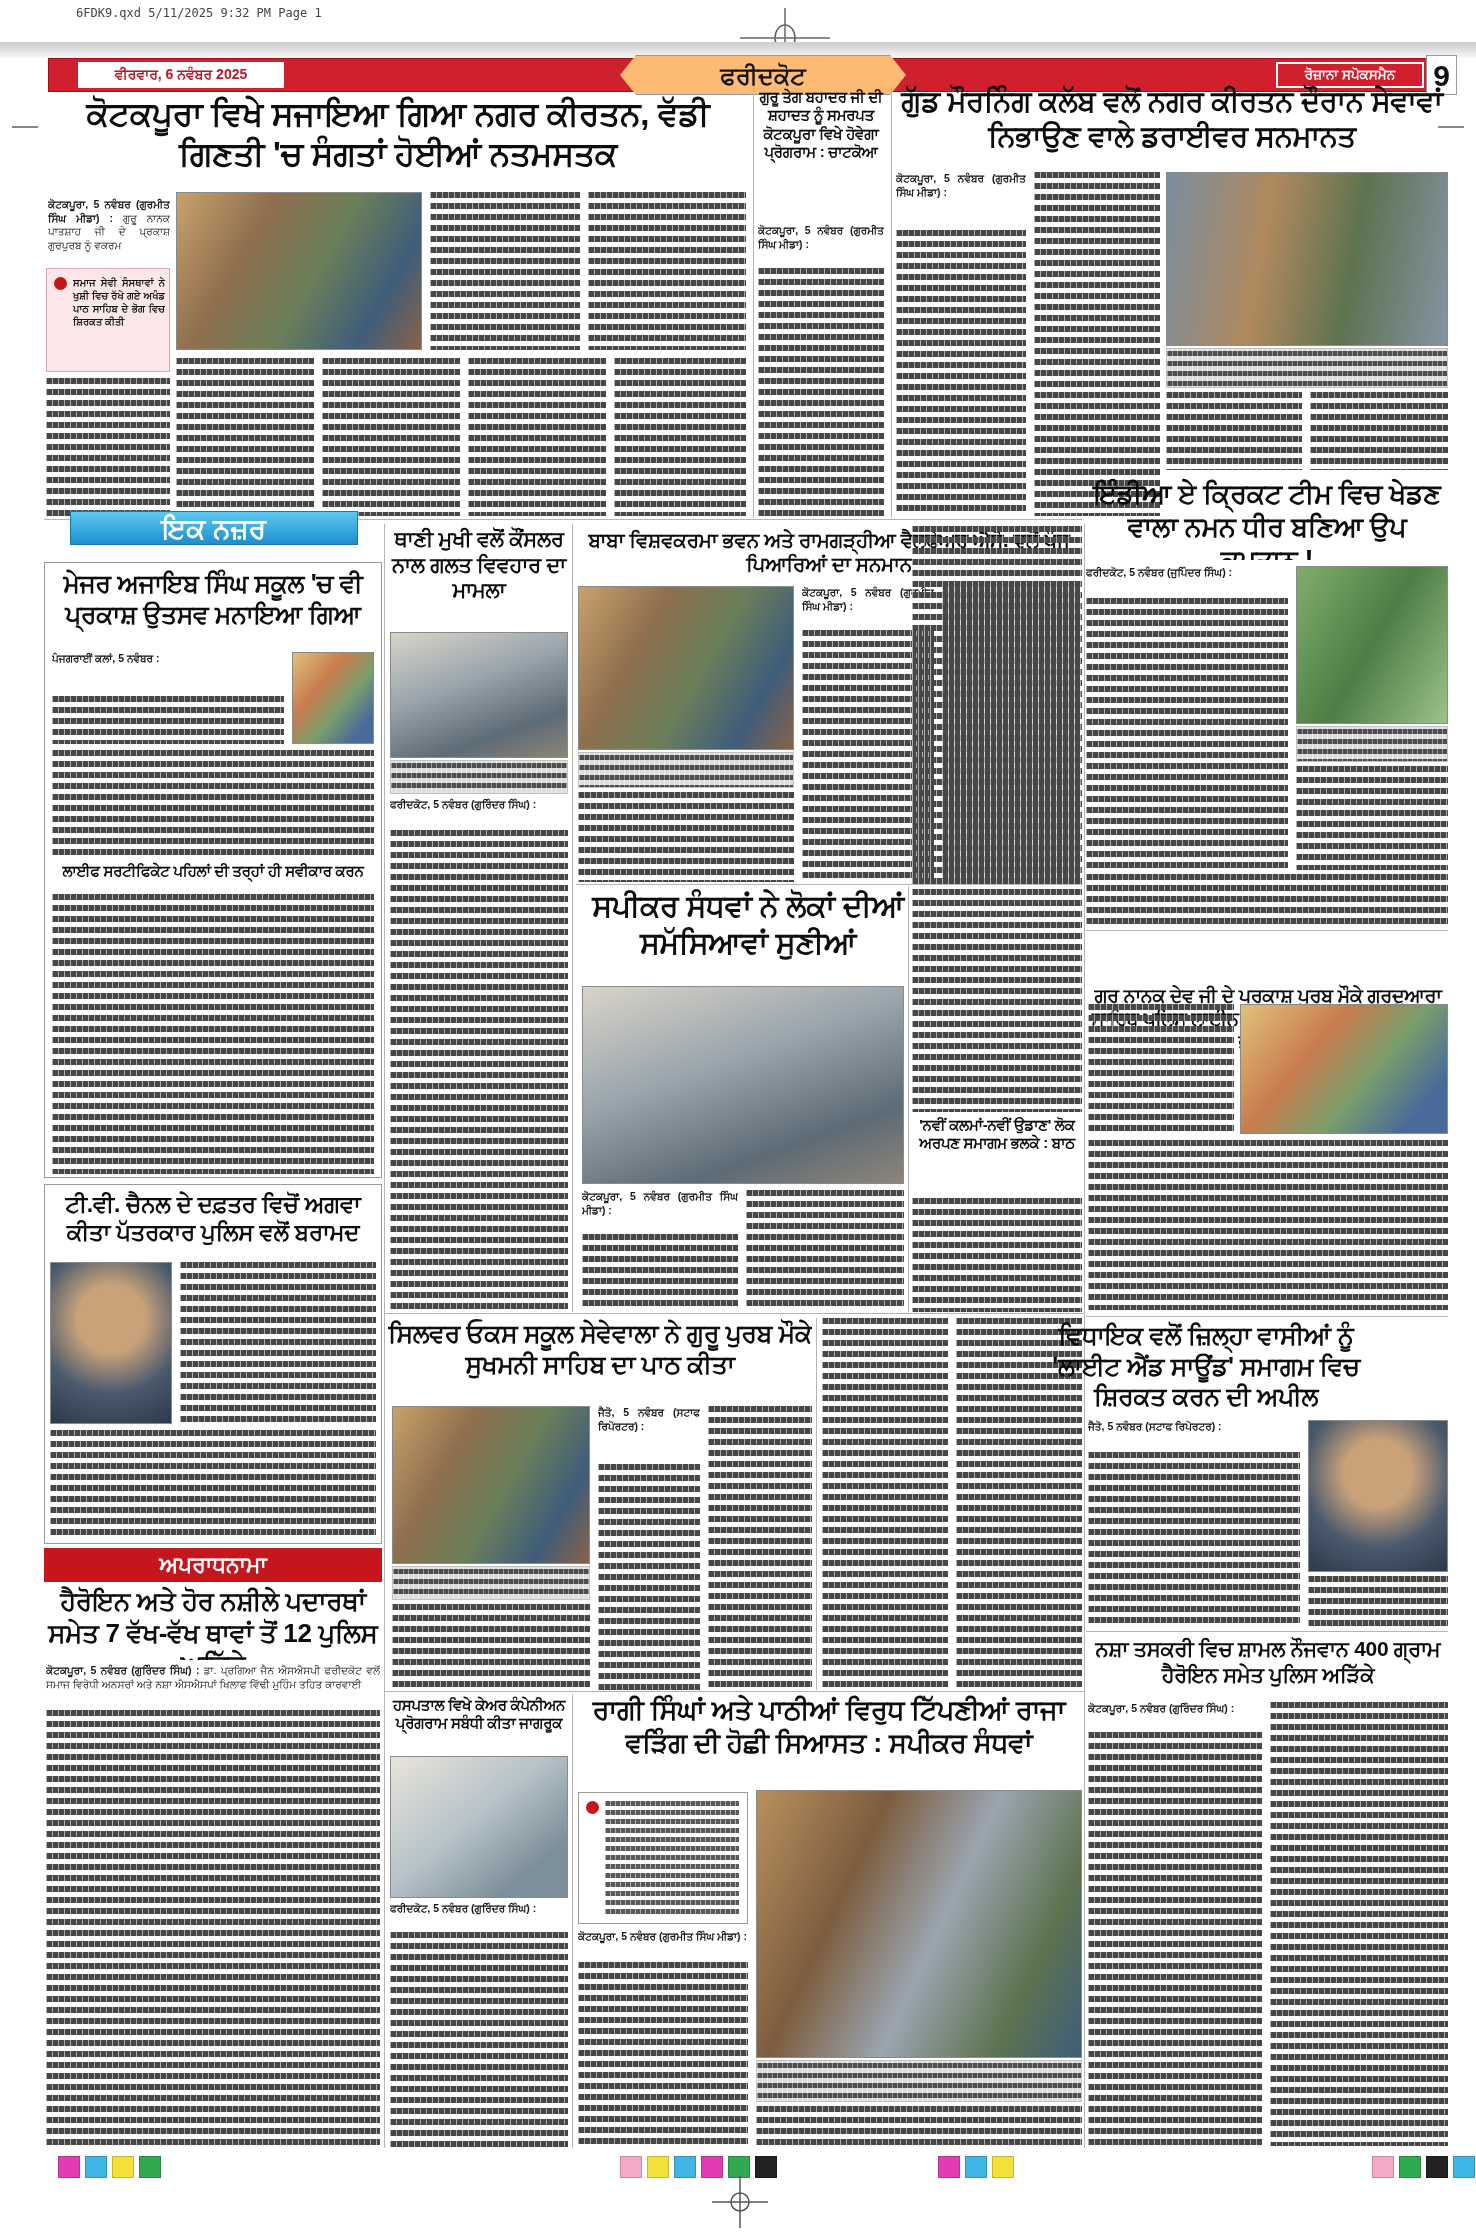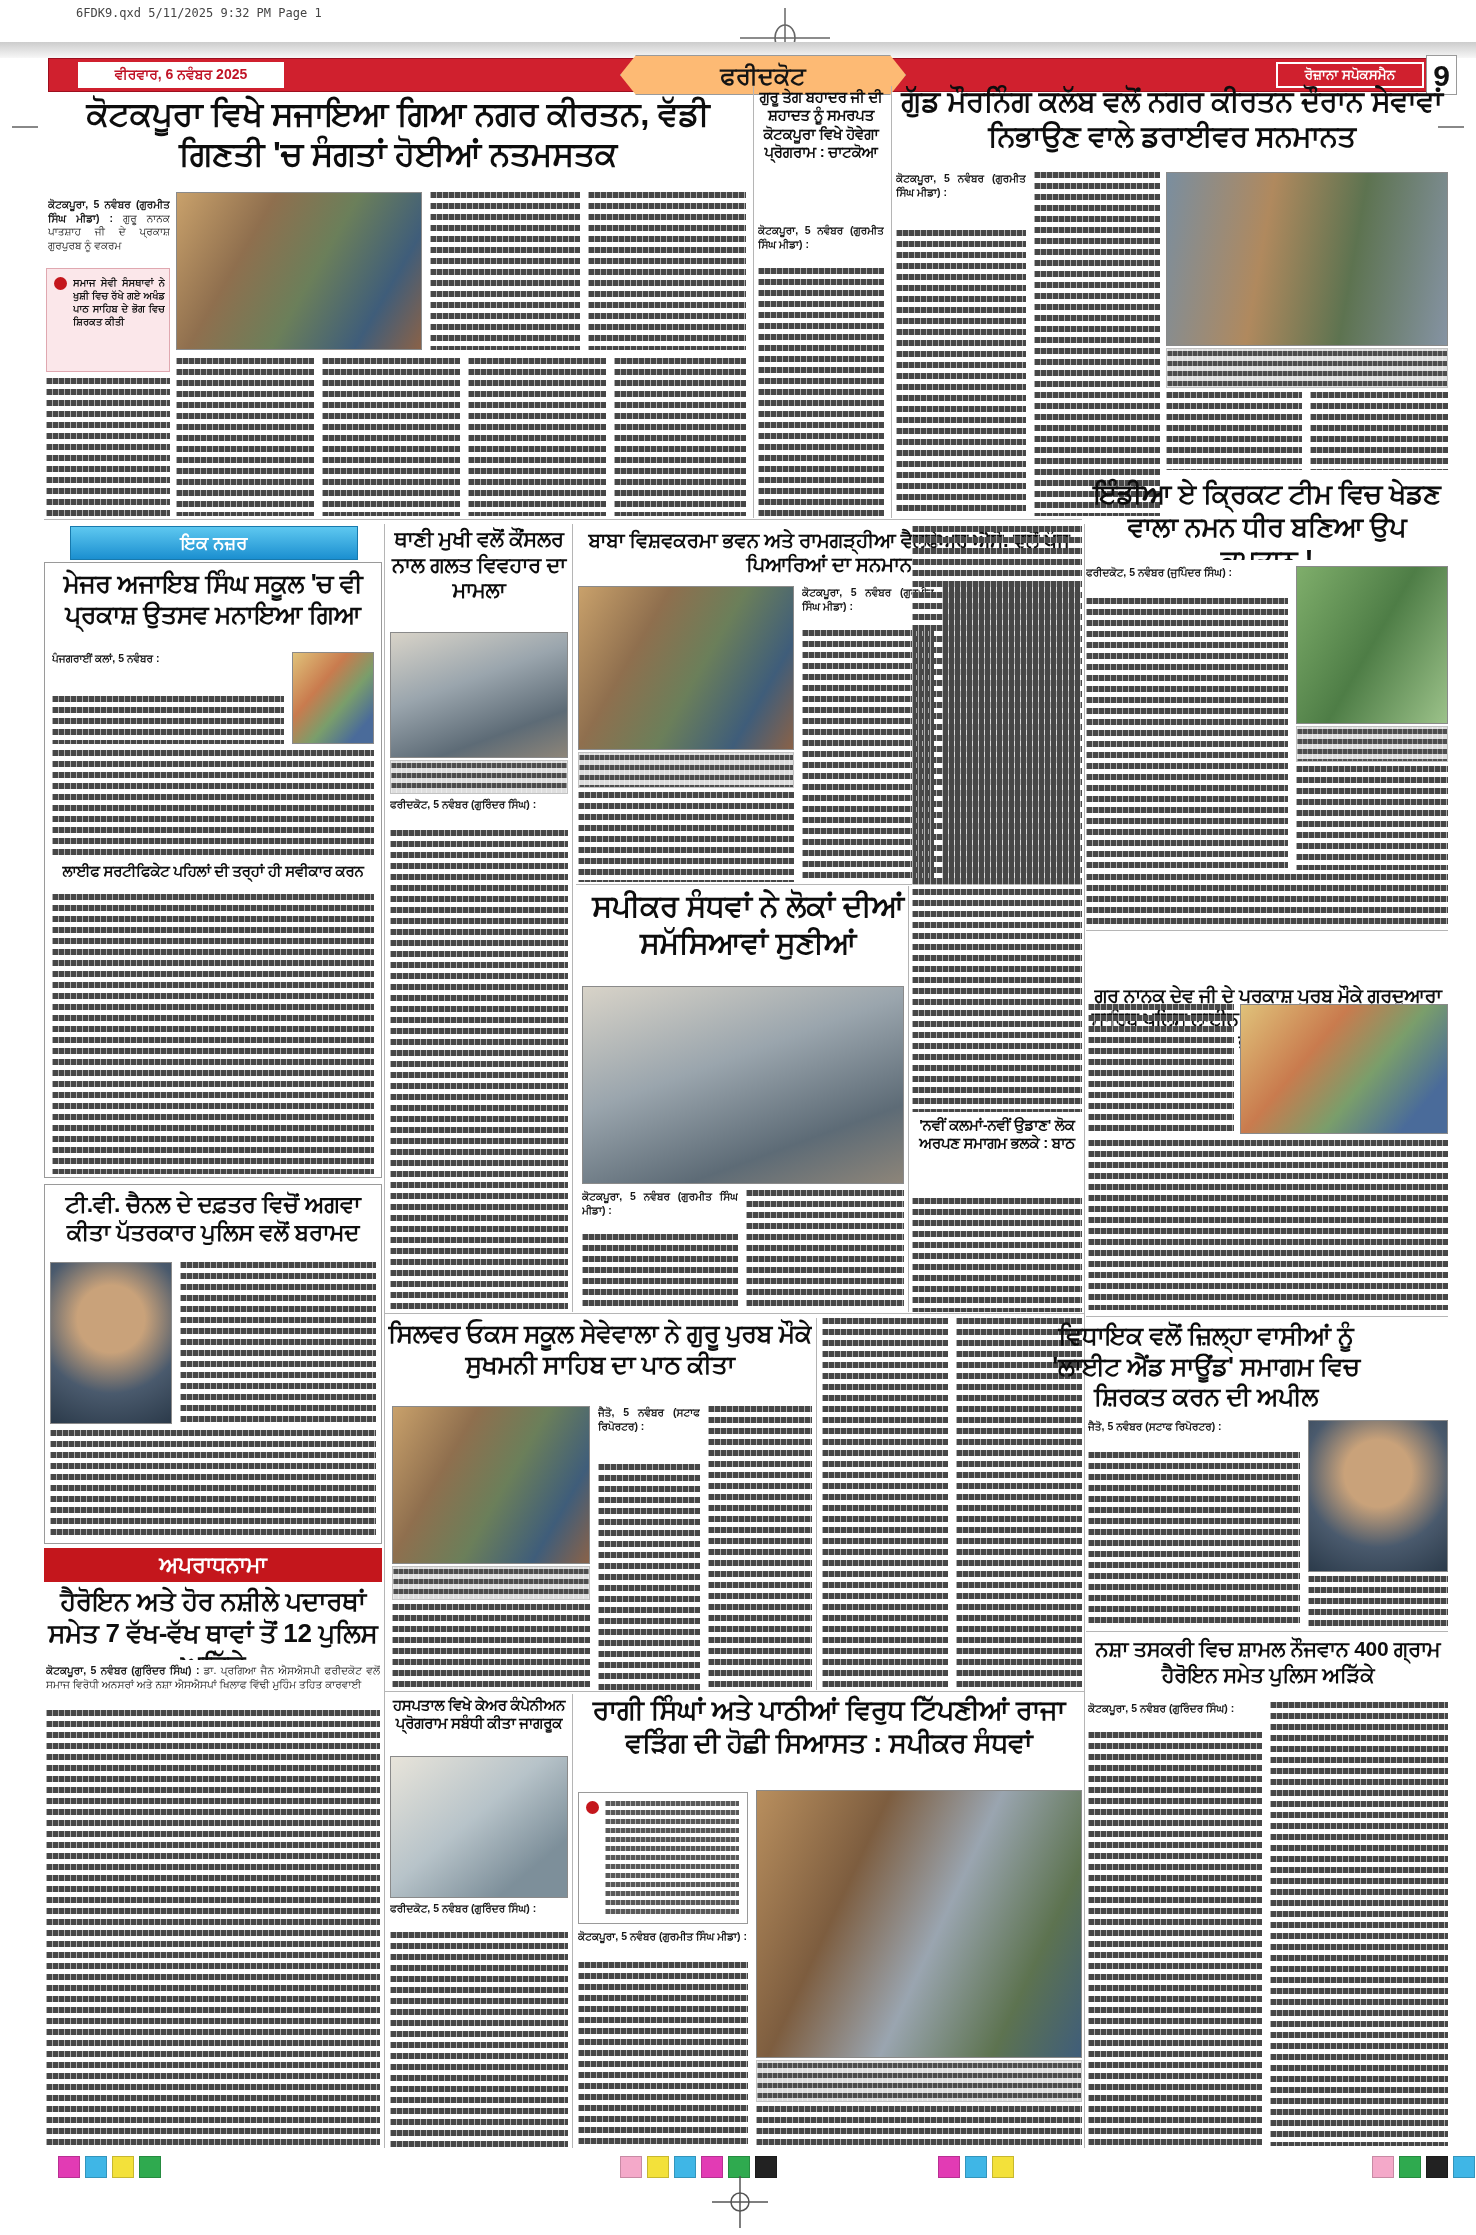--- a/index.html
+++ b/index.html
@@ -96,21 +96,21 @@
 
 <div class="abs hl" style="left:1086px;top:478px;width:362px;height:82px;font-size:27px">ਇੰਡੀਆ ਏ ਕ੍ਰਿਕਟ ਟੀਮ ਵਿਚ ਖੇਡਣ ਵਾਲਾ ਨਮਨ ਧੀਰ ਬਣਿਆ ਉਪ ਕਪਤਾਨ !</div>
 <p class="abs by" style="left:1086px;top:566px;width:200px;height:28px">ਫਰੀਦਕੋਟ, 5 ਨਵੰਬਰ (ਜੁਪਿੰਦਰ ਸਿੰਘ) :</p>
 <div class="abs photo p6" style="left:1296px;top:566px;width:152px;height:158px"></div>
 <div class="abs cap" style="left:1296px;top:726px;width:152px;height:36px"></div>
 <div class="abs ft" style="left:1086px;top:598px;width:202px;height:272px"></div>
 <div class="abs ft" style="left:1296px;top:766px;width:152px;height:104px"></div>
 <div class="abs ft" style="left:1086px;top:874px;width:362px;height:54px"></div>
 <div class="abs hr" style="left:1086px;top:930px;width:362px"></div>
 
-<div class="abs banner" style="left:70px;top:526px;width:288px;height:34px;font-size:18px;line-height:33px;
+<div class="abs banner" style="left:70px;top:511px;width:288px;height:34px;font-size:28px;line-height:33px;
      background:linear-gradient(180deg,#5ec8f0,#1b8fd0);border:1px solid #1779ad">ਇਕ ਨਜ਼ਰ</div>
 <div class="abs box" style="left:44px;top:562px;width:338px;height:616px"></div>
 <div class="abs hl" style="left:52px;top:568px;width:322px;height:78px;font-size:25px">ਮੇਜਰ ਅਜਾਇਬ ਸਿੰਘ ਸਕੂਲ 'ਚ ਵੀ ਪ੍ਰਕਾਸ਼ ਉਤਸਵ ਮਨਾਇਆ ਗਿਆ</div>
 <p class="abs by" style="left:52px;top:652px;width:232px;height:40px">ਪੰਜਗਰਾਈਂ ਕਲਾਂ, 5 ਨਵੰਬਰ :</p>
 <div class="abs photo p5" style="left:292px;top:652px;width:82px;height:92px"></div>
 <div class="abs ft" style="left:52px;top:696px;width:232px;height:48px"></div>
 <div class="abs ft" style="left:52px;top:750px;width:322px;height:108px"></div>
 <div class="abs hl" style="left:52px;top:862px;width:322px;height:26px;font-size:15px">ਲਾਈਫ ਸਰਟੀਫਿਕੇਟ ਪਹਿਲਾਂ ਦੀ ਤਰ੍ਹਾਂ ਹੀ ਸਵੀਕਾਰ ਕਰਨ</div>
 <div class="abs ft" style="left:52px;top:894px;width:322px;height:280px"></div>
 

